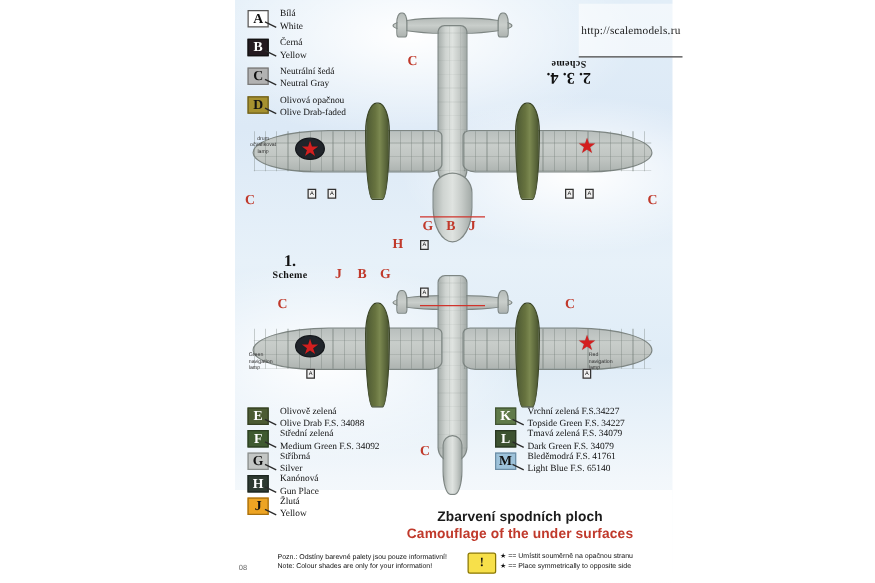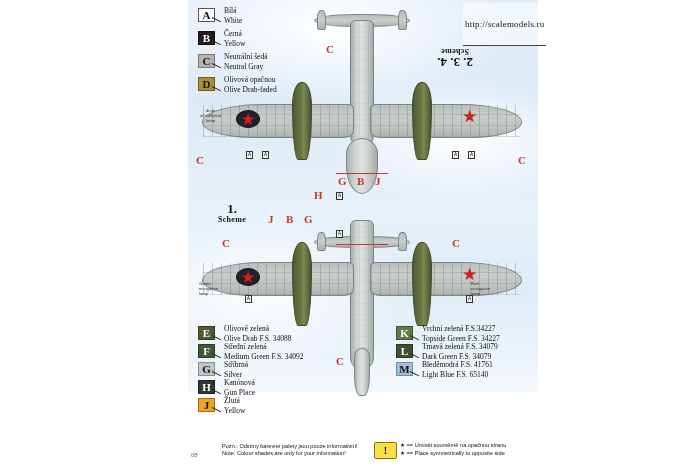--- a/index.html
+++ b/index.html
@@ -394,20 +394,24 @@
     <div class="lg-row" style="height:17px;">
       <div class="chip" style="background:#9dc2da;color:#111111;border:1px solid #6d8ea6;">M</div>
       <div class="chip-tail"></div>
       <div class="lg-txt">
         <span class="cz">Bleděmodrá F.S. 41761</span>
         <span class="en">Light Blue F.S. 65140</span>
       </div>
     </div>
   </div>
 
+  <div class="title-block">
+    <div class="title-cz">Zbarvení spodních ploch</div>
+    <div class="title-en">Camouflage of the under surfaces</div>
+  </div>
 
   <div class="notes">
     <div>Pozn.: Odstíny barevné palety jsou pouze informativní!</div>
     <div>Note: Colour shades are only for your information!</div>
   </div>
 
   <div class="warn-ico">!</div>
 
   <div class="sym-notes">
     <div>★ == Umístit souměrně na opačnou stranu</div>

